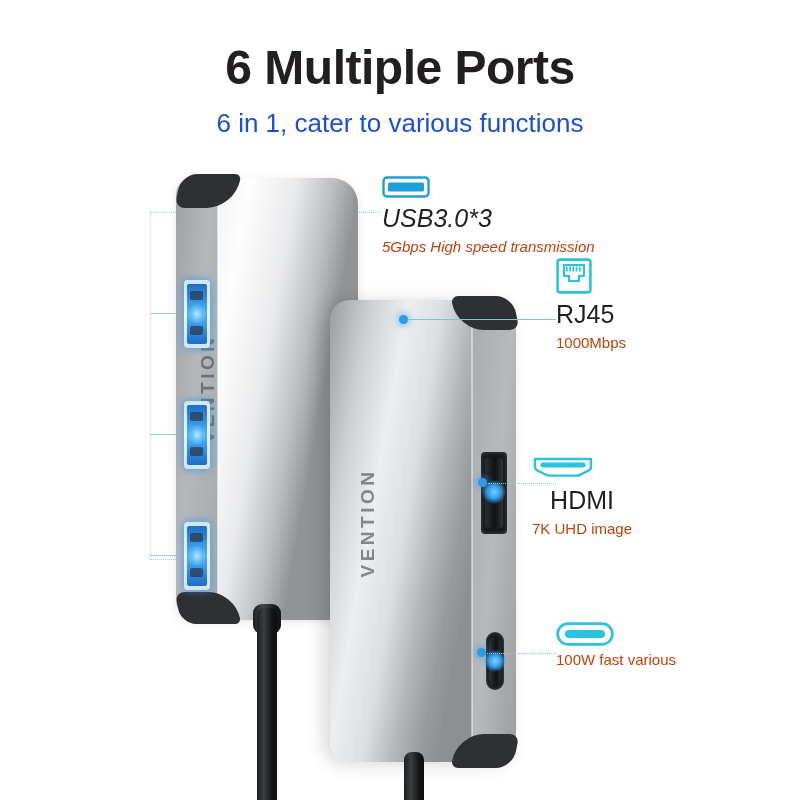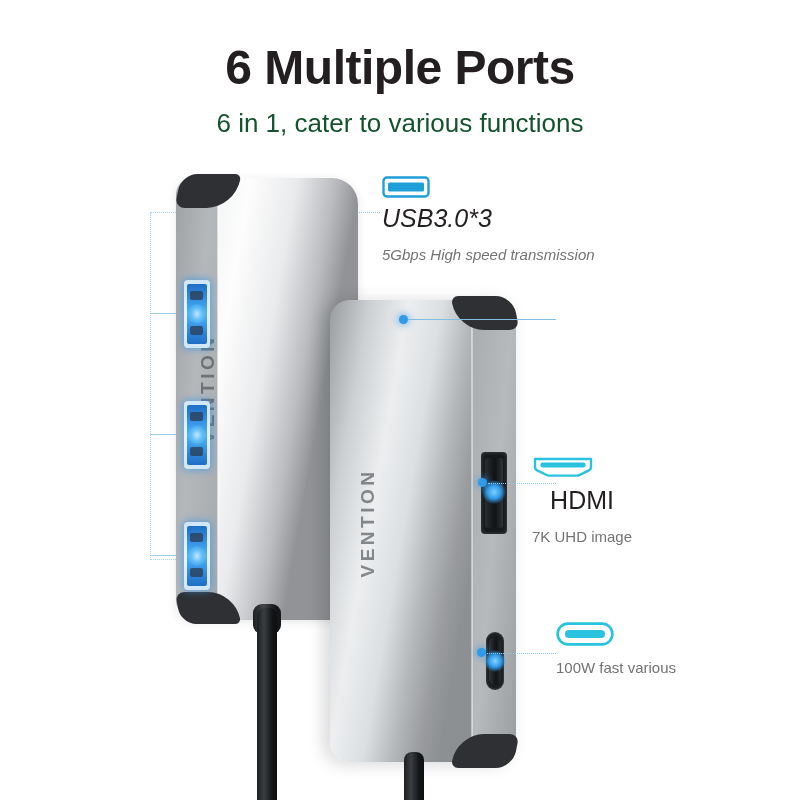--- a/index.html
+++ b/index.html
@@ -31,21 +31,21 @@
     letter-spacing: -0.5px;
   }
   .subhead {
     position: absolute;
     top: 108px;
     left: 0;
     width: 800px;
     text-align: center;
     font-size: 26px;
     font-weight: 400;
-    color: #14532d;
+    color: #1d4ed8;
   }
 
   
   .device {
     position: absolute;
   }
   .cap {
     position: absolute;
     background: #2e3033;
   }
@@ -330,22 +330,22 @@
   .callout .title {
     font-size: 25px;
     font-weight: 400;
     color: #231f20;
     line-height: 1.1;
     margin-top: 7px;
   }
   .callout .sub {
     font-size: 15px;
     font-weight: 400;
-    color: #737373;
-    margin-top: 13px;
+    color: #c2410c;
+    margin-top: 5px;
   }
   .ico { display: block; }
 
   #callout-usb  { left: 382px; top: 176px; font-style: italic; }
   #callout-rj45 { left: 556px; top: 258px; }
   #callout-hdmi { left: 532px; top: 456px; text-align: center; }
   #callout-pd   { left: 556px; top: 622px; }
 </style>
 </head>
 <body>
@@ -429,20 +429,35 @@
 
   <div class="callout" id="callout-usb">
     <svg class="ico" width="48" height="22" viewBox="0 0 48 22">
       <rect x="1.5" y="1.5" width="45" height="19" rx="3.5" ry="3.5" fill="none" stroke="#1f9fd8" stroke-width="2.4"></rect>
       <rect x="6" y="6.5" width="36" height="9" rx="1.5" ry="1.5" fill="#1f9fd8"></rect>
     </svg>
     <div class="title">USB3.0*3</div>
     <div class="sub">5Gbps High speed transmission</div>
   </div>
 
+  <div class="callout" id="callout-rj45">
+    <svg class="ico" width="36" height="36" viewBox="0 0 36 36">
+      <rect x="1.6" y="1.6" width="32.8" height="32.8" rx="2.5" ry="2.5" fill="none" stroke="#29c3e0" stroke-width="2.6"></rect>
+      <path d="M8 7 h20 v11 l-5 0 v5 h-10 v-5 l-5 0 Z" fill="none" stroke="#29c3e0" stroke-width="2.1" stroke-linejoin="round"></path>
+      <g fill="#29c3e0">
+        <rect x="10" y="8.5" width="1.7" height="5"></rect>
+        <rect x="13.2" y="8.5" width="1.7" height="5"></rect>
+        <rect x="16.4" y="8.5" width="1.7" height="5"></rect>
+        <rect x="19.6" y="8.5" width="1.7" height="5"></rect>
+        <rect x="22.8" y="8.5" width="1.7" height="5"></rect>
+      </g>
+    </svg>
+    <div class="title">RJ45</div>
+    <div class="sub">1000Mbps</div>
+  </div>
 
   <div class="callout" id="callout-hdmi">
     <svg class="ico" width="62" height="24" viewBox="0 0 62 24">
       <path d="M3 3 h56 v8 c0 1.6 -1.1 3 -2.6 3.6 l-8.5 4.2 c-1 0.5 -2.1 0.8 -3.2 0.8 H17.3
                c-1.1 0 -2.2 -0.3 -3.2 -0.8 l-8.5 -4.2 C4.1 14 3 12.6 3 11 Z" fill="none" stroke="#29c3e0" stroke-width="2.4" stroke-linejoin="round"></path>
       <rect x="8.5" y="6.5" width="45" height="5" rx="2" ry="2" fill="#29c3e0"></rect>
     </svg>
     <div class="title">HDMI</div>
     <div class="sub">7K UHD image</div>
   </div>

